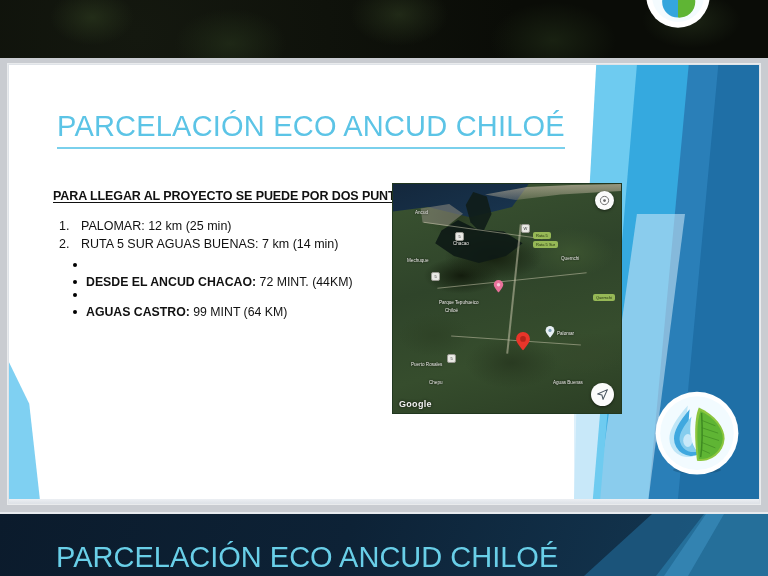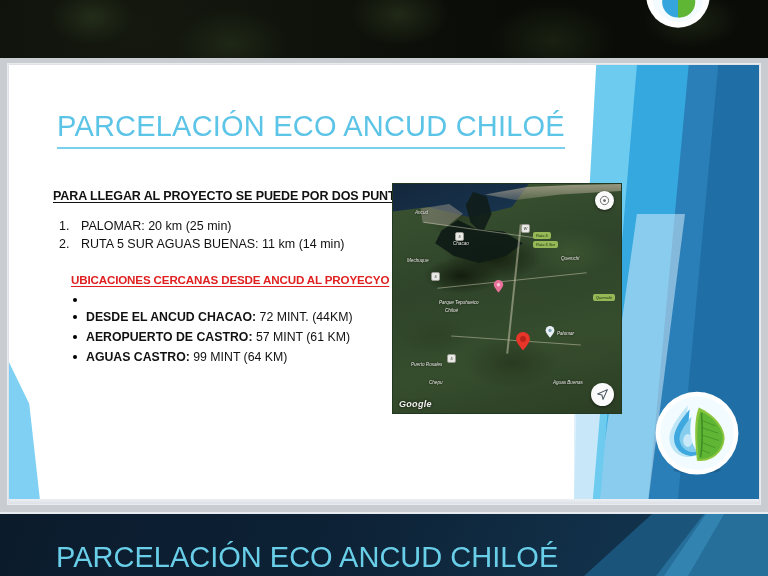--- a/index.html
+++ b/index.html
@@ -104,21 +104,20 @@
     flex:0 0 auto; width:4px; height:4px; border-radius:50%;
     background:#000; transform:translateY(-2px);
   }
   ul.bullets li b { font-weight:bold; }
 
   
   .map {
     position:absolute; left:383px; top:118px; width:230px; height:231px;
     overflow:hidden; background:#2d4a2a;
     border:1px solid rgba(0,0,0,.25);
-    font-style:italic;
   }
   .map .terrain {
     position:absolute; inset:0;
     background:
       radial-gradient(ellipse 46px 30px at 28% 14%, #2b3b22 0%, transparent 72%),
       radial-gradient(ellipse 70px 34px at 44% 32%, #16200f 0%, transparent 70%),
       radial-gradient(ellipse 54px 26px at 30% 40%, #131c0d 0%, transparent 70%),
       radial-gradient(ellipse 40px 22px at 62% 52%, #33482b 0%, transparent 72%),
       radial-gradient(ellipse 60px 34px at 78% 30%, #3c5430 0%, transparent 72%),
       radial-gradient(ellipse 50px 30px at 18% 66%, #2e4226 0%, transparent 72%),
@@ -261,45 +260,41 @@
 
     <div class="main-title">PARCELACIÓN ECO ANCUD CHILOÉ</div>
 
     <div class="body-col">
 
       <div class="heading-1">PARA LLEGAR AL PROYECTO SE PUEDE POR DOS PUNTOS:</div>
 
       <ol class="num-list">
         <li>
           <span class="idx">1.</span>
-          <span>PALOMAR: 20 km (25 min)</span>
+          <span>PALOMAR: 12 km (25 min)</span>
         </li>
         <li>
           <span class="idx">2.</span>
-          <span>RUTA 5 SUR AGUAS BUENAS: 11 km (14 min)</span>
+          <span>RUTA 5 SUR AGUAS BUENAS: 7 km (14 min)</span>
         </li>
       </ol>
 
-      <div class="heading-2">UBICACIONES CERCANAS DESDE ANCUD AL PROYECYO</div>
 
       <ul class="bullets">
         <li>
           <span class="dot"></span>
         </li>
         <li>
           <span class="dot"></span>
           <span><b>DESDE EL ANCUD CHACAO:</b>
             <span>72 MINT. (44KM)</span>
           </span>
         </li>
         <li>
           <span class="dot"></span>
-          <span><b>AEROPUERTO DE CASTRO:</b>
-            <span>57 MINT (61 KM)</span>
-          </span>
         </li>
         <li>
           <span class="dot"></span>
           <span><b>AGUAS CASTRO:</b>
             <span>99 MINT (64 KM)</span>
           </span>
         </li>
       </ul>
     </div>
 

